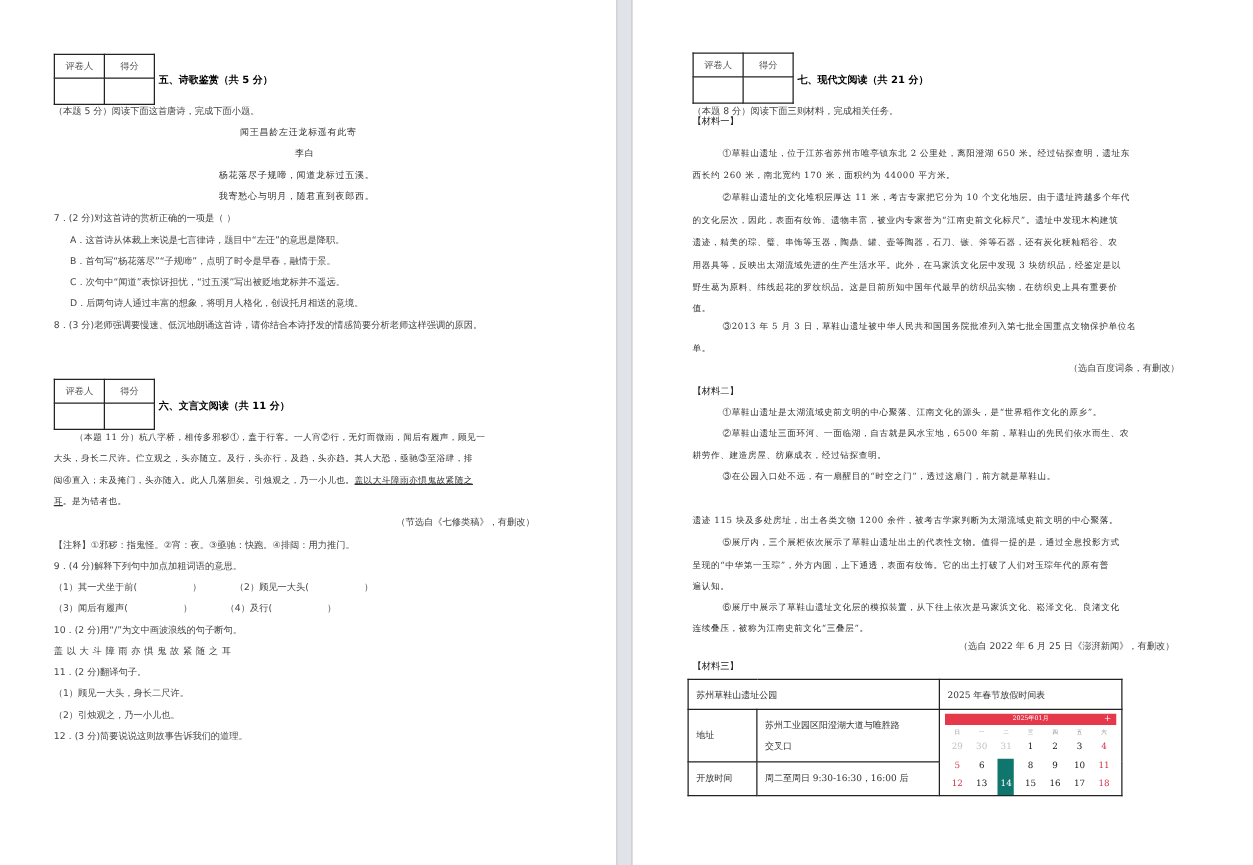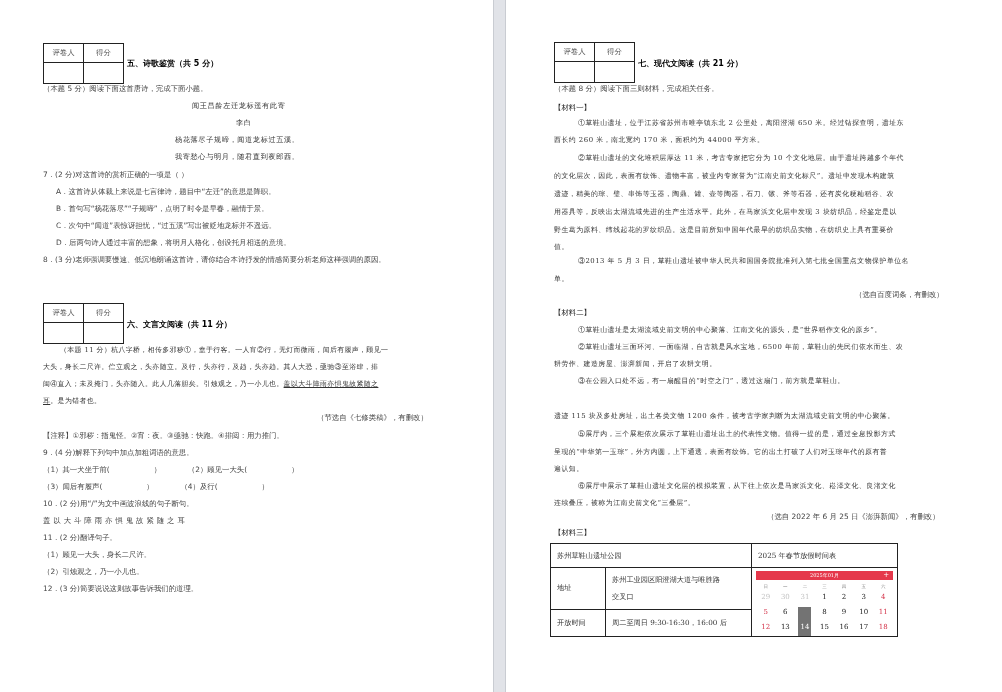--- a/index.html
+++ b/index.html
@@ -39,21 +39,21 @@
     position:absolute; left:4px; right:4px; top:3px; height:9px;
     background:#e5384b; color:#fff; font-size:5px; line-height:9px; text-align:center;
   }
   .cal-head .plus { position:absolute; right:4px; top:0; font-size:7px; }
   .cal-grid { position:absolute; left:4px; right:4px; top:14px; display:grid;
     grid-template-columns:repeat(7, 1fr); row-gap:1px; }
   .cal-grid .wd { font-size:4.5px; color:#888; text-align:center; height:9px; line-height:9px; }
   .cal-grid .d { font-size:7px; color:#222; text-align:center; height:14px; line-height:10px; }
   .cal-grid .d.grey { color:#c3c3c3; }
   .cal-grid .d.red { color:#d4344a; }
-  .cal-grid .d.today span { background:#737373; color:#fff; padding:16px 2px; }
+  .cal-grid .d.today span { background:#0f766e; color:#fff; padding:16px 2px; }
 </style>
 </head>
 <body>
 
 <div class="page page-left">
 
   <table class="score-table" style="left:43px;top:43px;">
     <tbody>
         <tr class="h">
           <td>评卷人</td>
@@ -137,37 +137,37 @@
         </tr>
     <tr class="b">
           <td></td>
           <td></td>
         </tr>
   </tbody>
     </table>
   <div class="abs sec-title" style="left:131px;top:58px;">七、现代文阅读（共 21 分）</div>
   <div class="abs t" style="left:47px;top:84px;">（本题 8 分）阅读下面三则材料，完成相关任务。</div>
 
-  <div class="abs t" style="left:47px;top:103px;color:#222;font-family:Liberation Mono, monospace;">【材料一】</div>
+  <div class="abs t" style="left:47px;top:93px;color:#222;font-family:Liberation Mono, monospace;">【材料一】</div>
   <div class="abs serif" style="left:71px;top:118px;font-size:6.9px;letter-spacing:0.5px;">①草鞋山遗址，位于江苏省苏州市唯亭镇东北 2 公里处，离阳澄湖 650 米。经过钻探查明，遗址东</div>
   <div class="abs serif" style="left:47px;top:135px;font-size:6.9px;letter-spacing:0.5px;">西长约 260 米，南北宽约 170 米，面积约为 44000 平方米。</div>
   <div class="abs serif" style="left:71px;top:153px;font-size:6.9px;letter-spacing:0.5px;">②草鞋山遗址的文化堆积层厚达 11 米，考古专家把它分为 10 个文化地层。由于遗址跨越多个年代</div>
   <div class="abs serif" style="left:47px;top:171px;font-size:6.9px;letter-spacing:0.5px;">的文化层次，因此，表面有纹饰、遗物丰富，被业内专家誉为“江南史前文化标尺”。遗址中发现木构建筑</div>
   <div class="abs serif" style="left:47px;top:189px;font-size:6.9px;letter-spacing:0.5px;">遗迹，精美的琮、璧、串饰等玉器，陶鼎、罐、壶等陶器，石刀、镞、斧等石器，还有炭化粳籼稻谷、农</div>
   <div class="abs serif" style="left:47px;top:207px;font-size:6.9px;letter-spacing:0.5px;">用器具等，反映出太湖流域先进的生产生活水平。此外，在马家浜文化层中发现 3 块纺织品，经鉴定是以</div>
   <div class="abs serif" style="left:47px;top:225px;font-size:6.9px;letter-spacing:0.5px;">野生葛为原料、纬线起花的罗纹织品。这是目前所知中国年代最早的纺织品实物，在纺织史上具有重要价</div>
   <div class="abs serif" style="left:47px;top:242px;font-size:6.9px;letter-spacing:0.5px;">值。</div>
   <div class="abs serif" style="left:71px;top:256px;font-size:6.9px;letter-spacing:0.5px;">③2013 年 5 月 3 日，草鞋山遗址被中华人民共和国国务院批准列入第七批全国重点文物保护单位名</div>
   <div class="abs serif" style="left:47px;top:274px;font-size:6.9px;letter-spacing:0.5px;">单。</div>
   <div class="abs t" style="left:348px;top:290px;">（选自百度词条，有删改）</div>
 
   <div class="abs t" style="left:47px;top:308px;color:#222;">【材料二】</div>
   <div class="abs serif" style="left:71px;top:325px;font-size:6.9px;letter-spacing:0.5px;">①草鞋山遗址是太湖流域史前文明的中心聚落、江南文化的源头，是“世界稻作文化的原乡”。</div>
   <div class="abs serif" style="left:71px;top:342px;font-size:6.9px;letter-spacing:0.5px;">②草鞋山遗址三面环河、一面临湖，自古就是风水宝地，6500 年前，草鞋山的先民们依水而生、农</div>
-  <div class="abs serif" style="left:47px;top:359px;font-size:6.9px;letter-spacing:0.5px;">耕劳作、建造房屋、澎湃新闻，开启了农耕文明。</div>
+  <div class="abs serif" style="left:47px;top:359px;font-size:6.9px;letter-spacing:0.5px;">耕劳作、建造房屋、纺麻成衣，经过钻探查明。</div>
   <div class="abs serif" style="left:71px;top:376px;font-size:6.9px;letter-spacing:0.5px;">③在公园入口处不远，有一扇醒目的“时空之门”，透过这扇门，前方就是草鞋山。</div>
   <div class="abs serif" style="left:47px;top:411px;font-size:6.9px;letter-spacing:0.5px;text-align:center;">遗迹 115 块及多处房址，出土各类文物 1200 余件，被考古学家判断为太湖流域史前文明的中心聚落。</div>
   <div class="abs serif" style="left:71px;top:429px;font-size:6.9px;letter-spacing:0.5px;">⑤展厅内，三个展柜依次展示了草鞋山遗址出土的代表性文物。值得一提的是，通过全息投影方式</div>
   <div class="abs serif" style="left:47px;top:447px;font-size:6.9px;letter-spacing:0.5px;">呈现的“中华第一玉琮”，外方内圆，上下通透，表面有纹饰。它的出土打破了人们对玉琮年代的原有普</div>
   <div class="abs serif" style="left:47px;top:464px;font-size:6.9px;letter-spacing:0.5px;">遍认知。</div>
   <div class="abs serif" style="left:71px;top:481px;font-size:6.9px;letter-spacing:0.5px;">⑥展厅中展示了草鞋山遗址文化层的模拟装置，从下往上依次是马家浜文化、崧泽文化、良渚文化</div>
   <div class="abs serif" style="left:47px;top:498px;font-size:6.9px;letter-spacing:0.5px;">连续叠压，被称为江南史前文化“三叠层”。</div>
   <div class="abs t" style="left:260px;top:512px;">（选自 2022 年 6 月 25 日《澎湃新闻》，有删改）</div>
 
   <div class="abs t" style="left:47px;top:528px;color:#222;">【材料三】</div>

